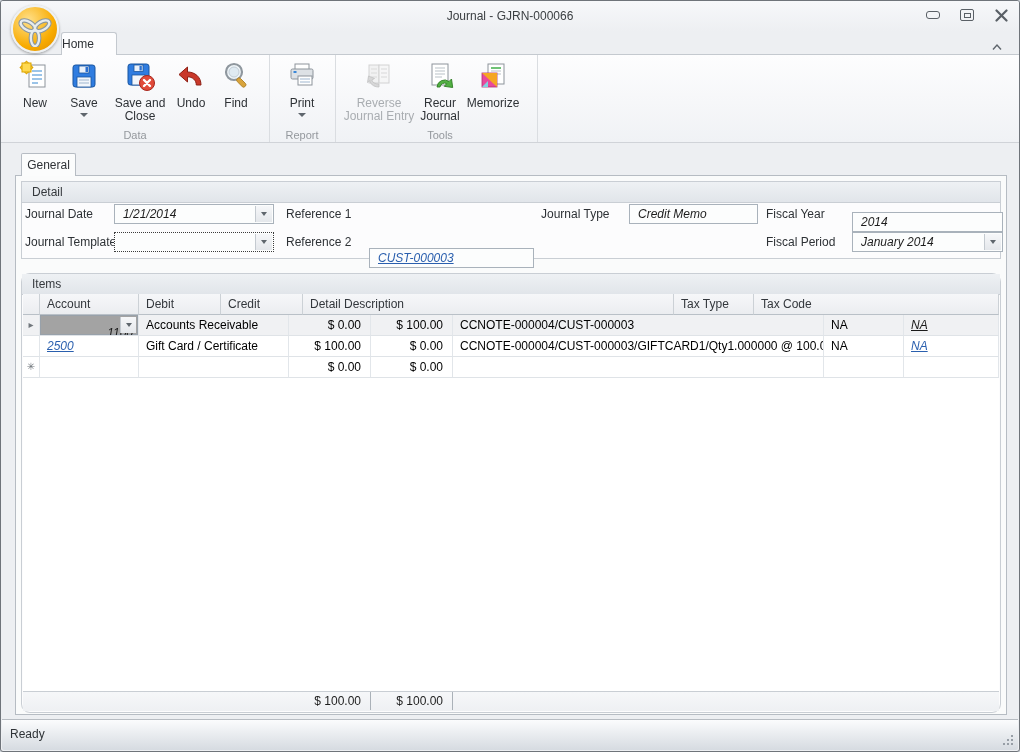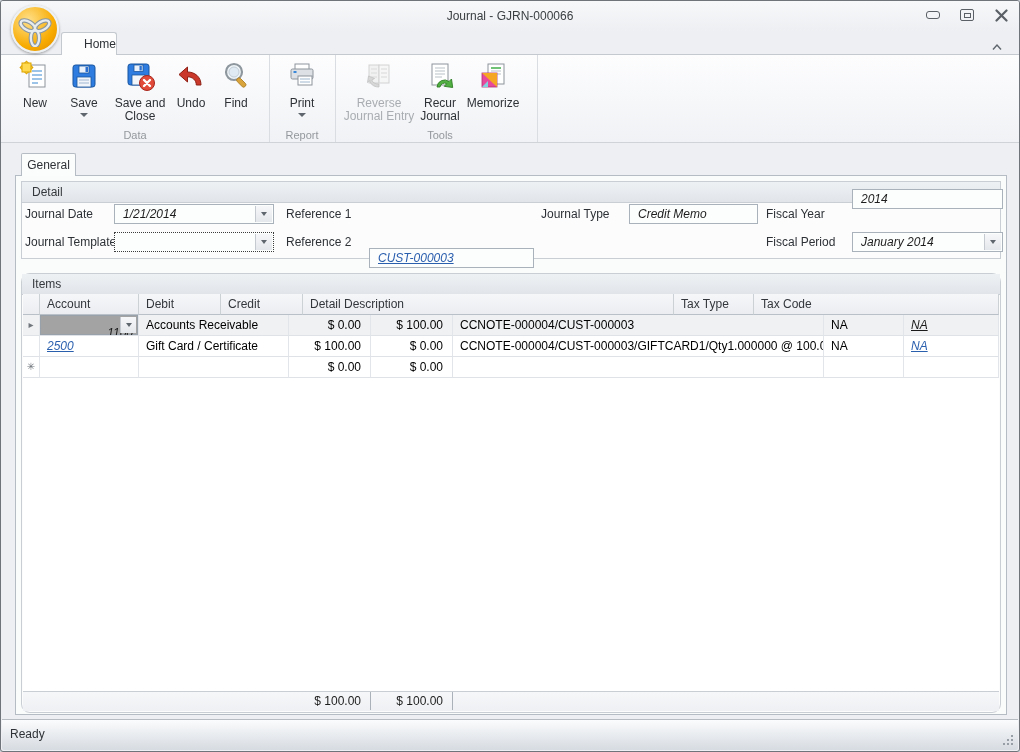--- a/index.html
+++ b/index.html
@@ -18,21 +18,21 @@
   .glyph-max i{display:block;width:5px;height:3px;border:1.2px solid #5a6066;}
   
   .logo{position:absolute;left:10px;top:4px;width:44px;height:44px;border-radius:50%;
         background:radial-gradient(circle at 35% 30%,#ffe08a,#f8ab00 62%,#df8c00);
         border:2px solid #eef1f3;box-shadow:0 1px 3px rgba(0,0,0,.35);z-index:30;
         display:flex;align-items:center;justify-content:center;}
   
   .tabrow{position:absolute;left:0;top:30px;right:0;height:23px;background:#edeff2;}
   .home-tab{position:absolute;left:60px;top:31px;width:56px;height:23px;background:#fdfdfe;
             border:1px solid #c4c9cf;border-bottom:none;border-radius:3px 3px 0 0;z-index:5;
-            text-align:right;line-height:22px;font-size:12px;color:#2e3236;box-sizing:border-box;}
+            text-align:left;line-height:22px;font-size:12px;color:#2e3236;box-sizing:border-box;}
   .ribbon{position:absolute;left:0;top:53px;right:0;height:89px;
           background:linear-gradient(#fdfdfe,#f0f2f5);border-top:1px solid #c4c9cf;
           border-bottom:1px solid #d0d3d8;box-sizing:border-box;}
   .rgroup{position:absolute;top:0;bottom:0;border-right:1px solid #dadde1;}
   .rgroup-caption{position:absolute;bottom:1px;left:0;right:0;text-align:center;
                   font-size:11px;color:#94989d;}
   .rbtn{position:absolute;top:3px;height:78px;text-align:center;}
   .rbtn-icon{width:32px;height:32px;margin:2px auto 1px auto;}
   .rbtn-label{font-size:12px;line-height:13px;color:#2e3236;}
   .rbtn.disabled .rbtn-label{color:#a9adb1;}
@@ -286,21 +286,21 @@
   <div class="editor" style="left:113px;top:203px;width:160px;">
     <span class="val">1/21/2014</span>
     <span class="drop-btn"></span>
   </div>
   <div class="flabel" style="left:285px;top:203px;">Reference 1</div>
   <div class="flabel" style="left:540px;top:203px;">Journal Type</div>
   <div class="editor" style="left:628px;top:203px;width:129px;">
     <span class="val">Credit Memo</span>
   </div>
   <div class="flabel" style="left:765px;top:203px;">Fiscal Year</div>
-  <div class="editor" style="left:851px;top:188px;width:151px;">
+  <div class="editor" style="left:851px;top:211px;width:151px;">
     <span class="val">2014</span>
   </div>
 
   <div class="flabel" style="left:24px;top:231px;">Journal Template</div>
   <div class="editor focused" style="left:113px;top:231px;width:160px;">
     <span class="val"></span>
     <span class="drop-btn"></span>
   </div>
   <div class="flabel" style="left:285px;top:231px;">Reference 2</div>
   <div class="editor" style="left:368px;top:231px;width:165px;margin-top:16px;">

